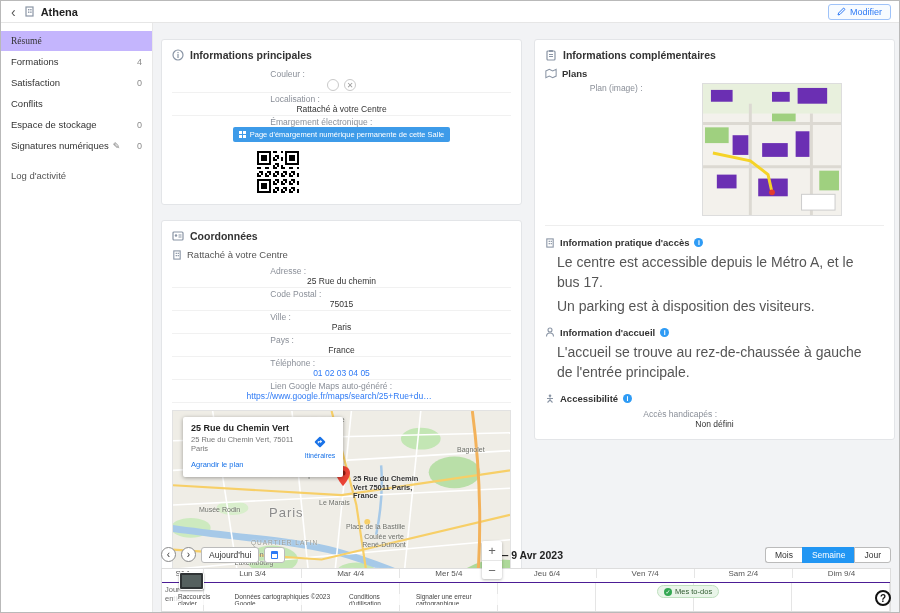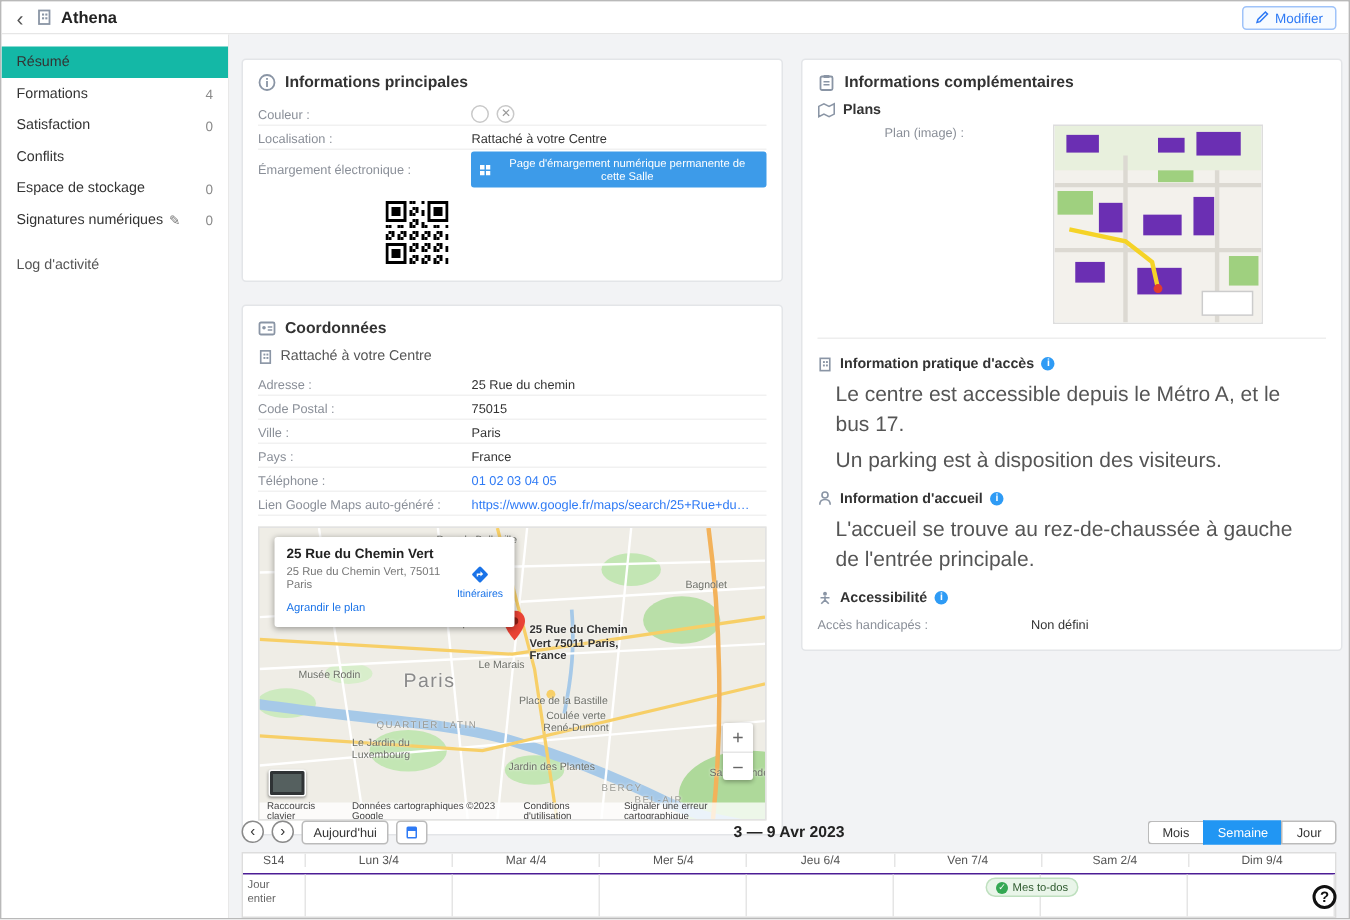--- a/index.html
+++ b/index.html
@@ -10,33 +10,33 @@
   .topbar{height:22px;display:flex;align-items:center;gap:6px;padding:0 8px;background:#fff;border-bottom:1px solid #e6e6e6;}
   .back{font-size:14px;color:#555;cursor:pointer;line-height:1;padding:0 2px;}
   .title{font-weight:bold;font-size:11px;color:#222;}
   .modify-btn{margin-left:auto;display:flex;align-items:center;gap:4px;font-size:9px;color:#2e7af5;
               border:1px solid #9fc3f9;background:#f7fbff;border-radius:3px;padding:2px 8px;cursor:pointer;
               font-family:"Liberation Sans",sans-serif;}
   
   .body{display:flex;height:589px;}
   .sidebar{width:152px;background:#fff;border-right:1px solid #e8e8e8;padding-top:8px;flex-shrink:0;}
   .side-item{display:flex;justify-content:space-between;align-items:center;padding:5px 10px;font-size:9.5px;color:#333;cursor:pointer;}
-  .side-item.active{background:#14b8a6;}
+  .side-item.active{background:#c4b5fd;font-family:Liberation Serif, serif;}
   .side-item .lbl{display:flex;align-items:center;gap:4px;}
   .side-badge{color:#8a8a8a;font-size:9px;}
   .side-item.log{margin-top:9px;color:#555;}
   .pen{color:#777;font-size:9px;}
   .main{flex:1;background:#f2f3f5;position:relative;overflow:hidden;padding:16px 8px 0;}
   
   .cards{display:flex;gap:12px;}
   .col{display:flex;flex-direction:column;gap:15px;width:361px;flex-shrink:0;}
   .card{background:#fff;border:1px solid #e3e5e8;border-radius:3px;padding:9px 10px;}
   .card-head{display:flex;align-items:center;gap:6px;font-size:10.5px;font-weight:bold;color:#333;margin-bottom:7px;}
   .cicon{display:inline-flex;flex-shrink:0;}
-  .frow{display:flex;align-items:center;min-height:16px;border-bottom:1px solid #f1f1f1;font-size:8.5px;padding:1px 0;}
+  .frow{display:flex;align-items:center;min-height:16px;border-bottom:1px solid #f1f1f1;font-size:8.5px;padding:1px 0;flex-direction:column;}
   .frow:last-child{border-bottom:none;}
   .flabel{width:42%;color:#8a8f98;flex-shrink:0;}
   .fvalue{color:#333;}
   .fvalue.link{color:#2e7af5;cursor:pointer;overflow:hidden;text-overflow:ellipsis;white-space:nowrap;max-width:56%;}
   .color-dots{display:flex;gap:5px;align-items:center;}
   .color-dot{width:12px;height:12px;border-radius:50%;border:1px solid #c9c9c9;background:#fff;display:flex;align-items:center;justify-content:center;font-size:8px;color:#999;}
   .emargement-btn{background:#3d9be9;color:#fff;font-size:7.5px;padding:3px 6px;border-radius:2px;border:none;
                   display:flex;align-items:center;gap:4px;cursor:pointer;font-family:"Liberation Sans",sans-serif;}
   #qr{margin:8px 0 2px 85px;width:42px;height:42px;background:#fff;}
   .sub-head{display:flex;align-items:center;gap:5px;font-size:9.5px;color:#555;margin:1px 0 5px;}

